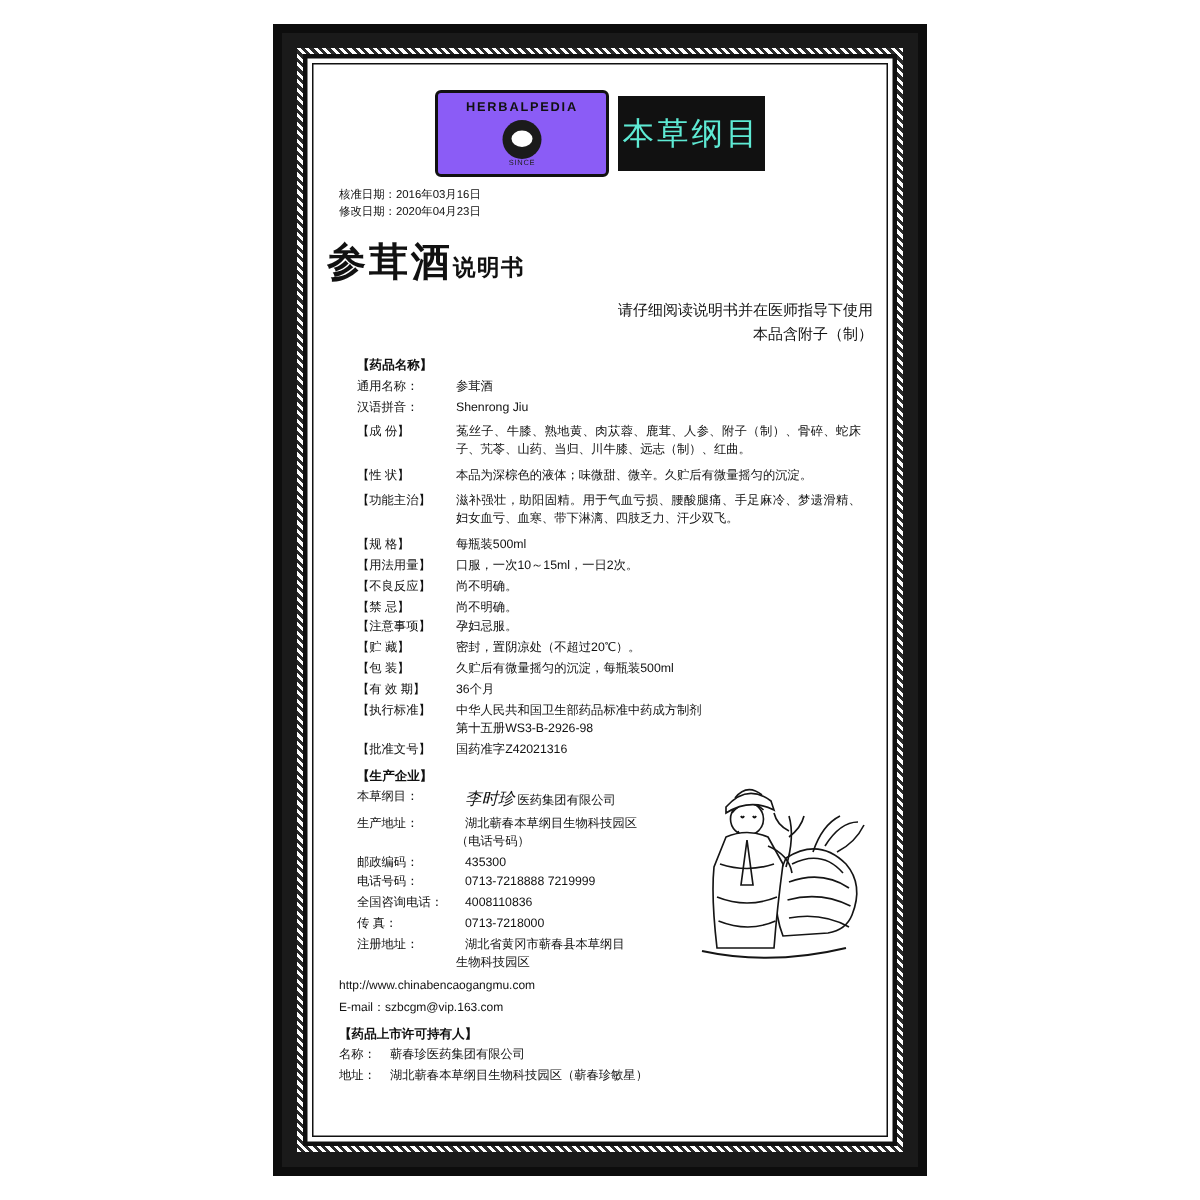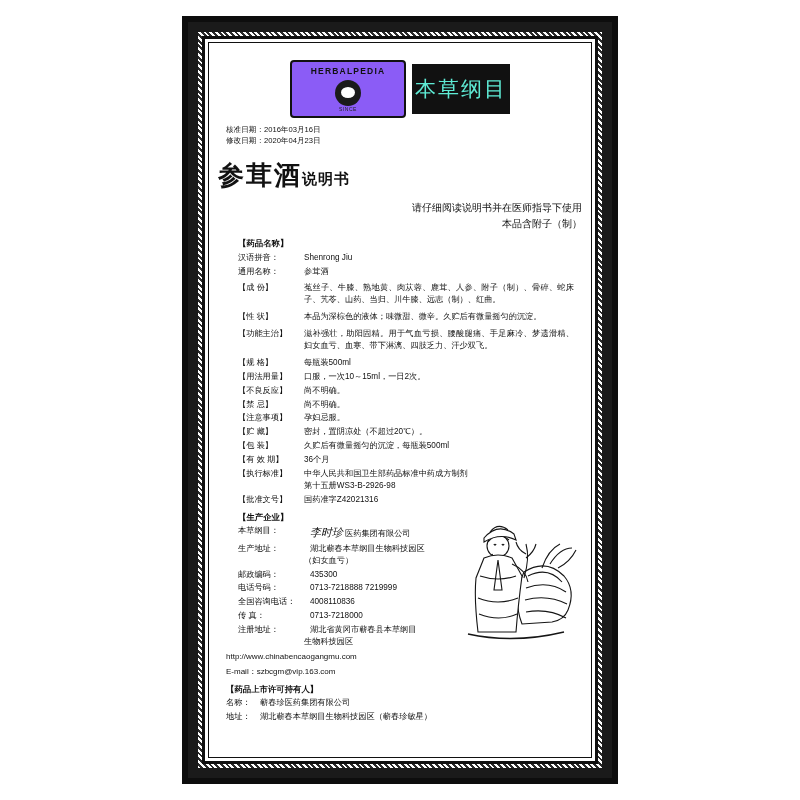--- a/index.html
+++ b/index.html
@@ -259,26 +259,26 @@
     </div>
 
     <div class="notice">
       <div>请仔细阅读说明书并在医师指导下使用</div>
       <div>本品含附子（制）</div>
     </div>
 
     <div class="section">
       <div class="hdr">【药品名称】</div>
       <div class="row">
+        <span class="lbl">通用名称：</span>
+        <span class="val">参茸酒</span>
+      </div>
+      <div class="row">
         <span class="lbl">汉语拼音：</span>
         <span class="val">Shenrong Jiu</span>
-      </div>
-      <div class="row">
-        <span class="lbl">通用名称：</span>
-        <span class="val">参茸酒</span>
       </div>
     </div>
 
     <div class="section">
       <div class="row">
         <span class="lbl">【成    份】</span>
         <span class="val just">菟丝子、牛膝、熟地黄、肉苁蓉、鹿茸、人参、附子（制）、骨碎、蛇床子、艽苓、山药、当归、川牛膝、远志（制）、红曲。</span>
       </div>
     </div>
 
@@ -347,21 +347,21 @@
         <span class="lbl">本草纲目：</span>
         <span class="val">
           <span class="sig">李时珍</span><span>医药集团有限公司</span>
         </span>
       </div>
 
       <div class="row">
         <span class="lbl">生产地址：</span>
         <span class="val">湖北蕲春本草纲目生物科技园区</span>
       </div>
-      <div class="indent">（妇女血亏）</div>
+      <div class="indent">（电话号码）</div>
 
       <div class="row">
         <span class="lbl">邮政编码：</span>
         <span class="val">435300</span>
       </div>
       <div class="row">
         <span class="lbl">电话号码：</span>
         <span class="val">0713-7218888  7219999</span>
       </div>
       <div class="row">

